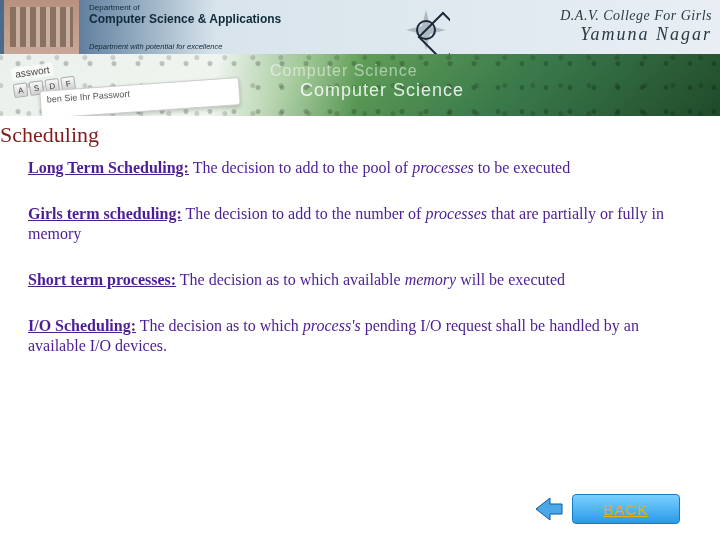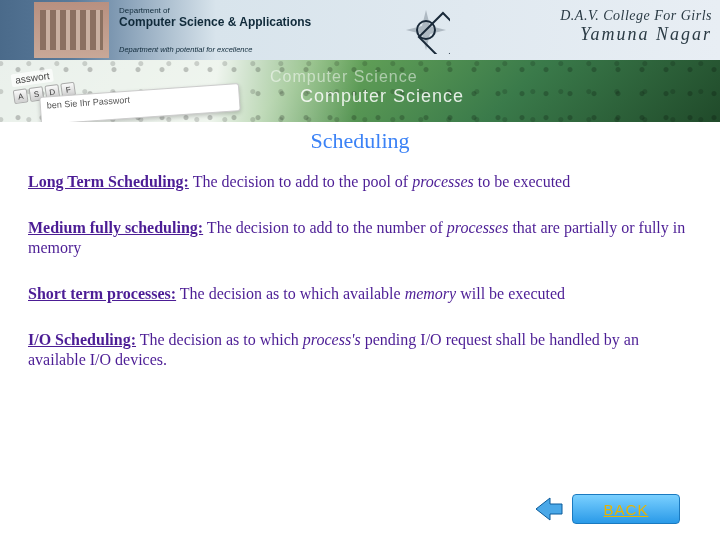--- a/index.html
+++ b/index.html
@@ -6,26 +6,25 @@
   body {
     width: 720px;
     height: 540px;
     font-family: "Times New Roman", serif;
     background: #fff;
     position: relative;
     overflow: hidden;
   }
   .header {
     width: 100%;
-    height: 60px;
+    height: 54px;
     background: linear-gradient(to right, #4a6a8a 0%, #5a7a9a 10%, #d8e4ec 30%, #e8eef4 100%);
     display: flex;
     align-items: center;
     position: relative;
-    padding-left: 30px;
   }
   .header-building {
     width: 75px; height: 56px;
     background: linear-gradient(#b89080, #c8a898);
     margin: 2px 4px;
     position: relative;
   }
   .header-building::before {
     content: "";
     position: absolute; inset: 8px 6px;
@@ -102,26 +101,25 @@
     font-size: 16px; letter-spacing: 1px;
   }
   .cs-text2 {
     position: absolute; left: 300px; top: 26px;
     font-family: "Arial Black", Arial, sans-serif;
     color: rgba(255,255,255,0.85);
     font-size: 18px; letter-spacing: 1px;
   }
 
   .title {
-    text-align: center;
     font-family: "Segoe Script", "Comic Sans MS", cursive;
     font-size: 22px;
-    color: #3b82f6;
+    color: #7f1d1d;
     margin-top: 6px;
-    margin-bottom: 18px;
+    margin-bottom: 10px;
   }
 
   .content {
     padding: 0 28px 0 28px;
     font-size: 16px;
     color: #4c1d95;
     line-height: 1.25;
   }
   .entry { margin-bottom: 26px; }
   .term { text-decoration: underline; font-weight: bold; }
@@ -193,21 +191,21 @@
   <div class="cs-text2">Computer Science</div>
 </div>
 
 <div class="title">Scheduling</div>
 
 <div class="content">
   <div class="entry">
     <span class="term">Long Term Scheduling:</span><span> The decision to add to the pool of </span><span class="ital">processes</span><span> to be executed</span>
   </div>
   <div class="entry">
-    <span class="term">Medium fully scheduling:</span><span> The decision to add to the number of </span><span class="ital">processes</span><span> that are partially or fully in memory</span>
+    <span class="term">Girls term scheduling:</span><span> The decision to add to the number of </span><span class="ital">processes</span><span> that are partially or fully in memory</span>
   </div>
   <div class="entry">
     <span class="term">Short term processes:</span><span> The decision as to which available </span><span class="ital">memory</span><span> will be executed</span>
   </div>
   <div class="entry">
     <span class="term">I/O Scheduling:</span><span> The decision as to which </span><span class="ital">process's</span><span> pending I/O request shall be handled by an available I/O devices.</span>
   </div>
 </div>
 
 <div class="back-wrap">

